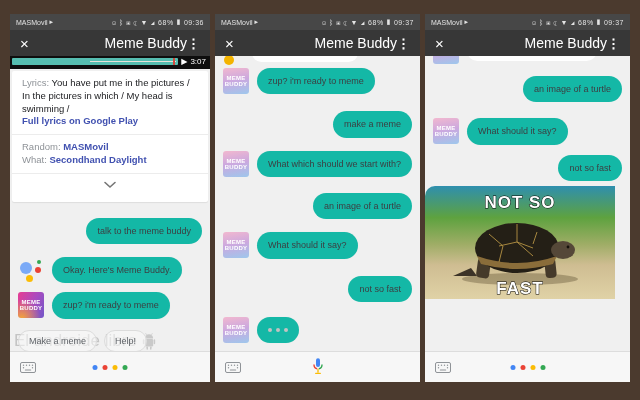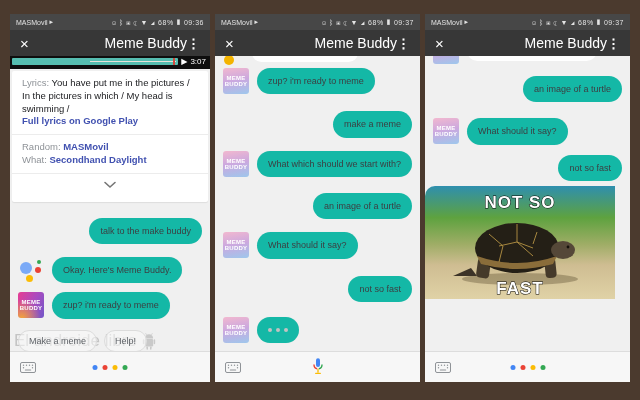--- a/index.html
+++ b/index.html
@@ -115,21 +115,21 @@
           <span class="lnk">Secondhand Daylight</span>
         </div>
         <div class="card-sec chev">
           <svg width="14" height="8" viewBox="0 0 14 8">
               <path d="M2 1.5l5 4.5 5-4.5" stroke="#757575" stroke-width="1.6" fill="none" stroke-linecap="round"></path>
             </svg>
         </div>
       </div>
 
       <div class="row user" style="margin-top:16px">
-        <div class="bubble user">talk to the make buddy</div>
+        <div class="bubble user">talk to the meme buddy</div>
       </div>
 
       <div class="row bot" style="margin-top:13px">
         <div class="g-avatar">
           <i style="left:2px;top:5px;width:12px;height:12px;background:#7baaf7"></i>
           <i style="left:19px;top:3px;width:4px;height:4px;background:#34a853"></i>
           <i style="left:17px;top:10px;width:6px;height:6px;background:#ea4335"></i>
           <i style="left:8px;top:18px;width:7px;height:7px;background:#fbbc05"></i>
         </div>
         <div class="bubble bot">Okay. Here's Meme Buddy.</div>

